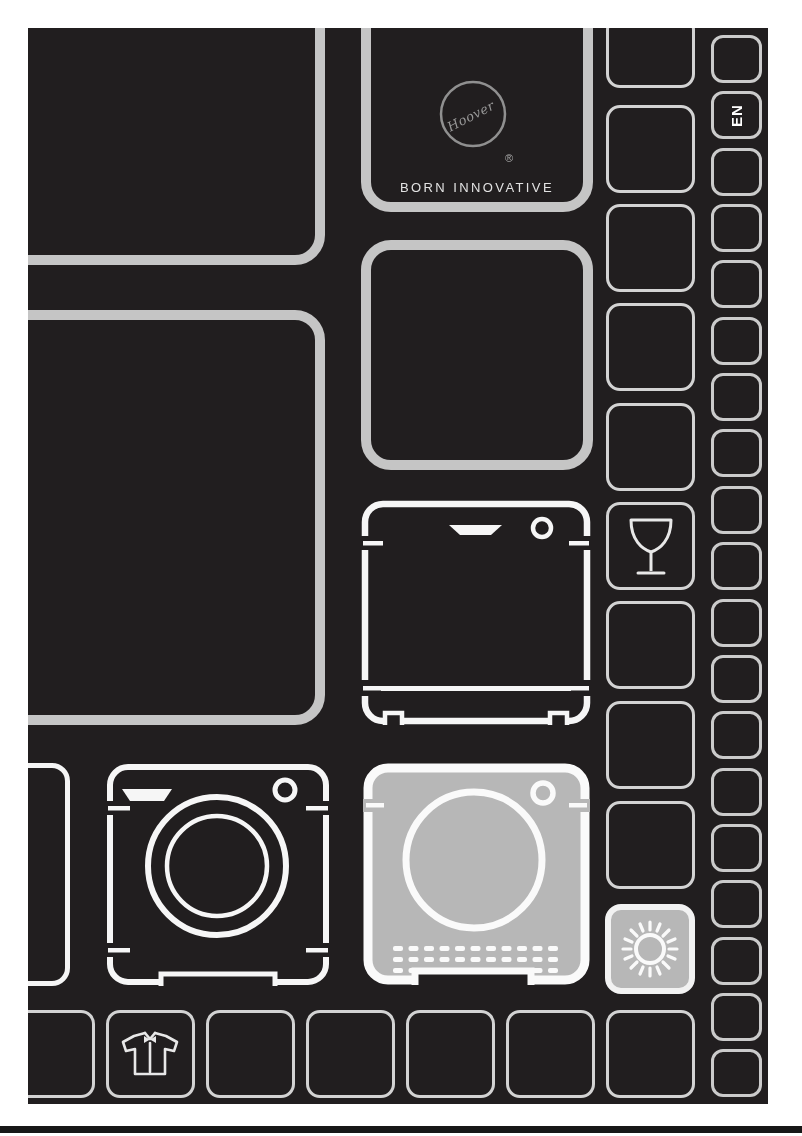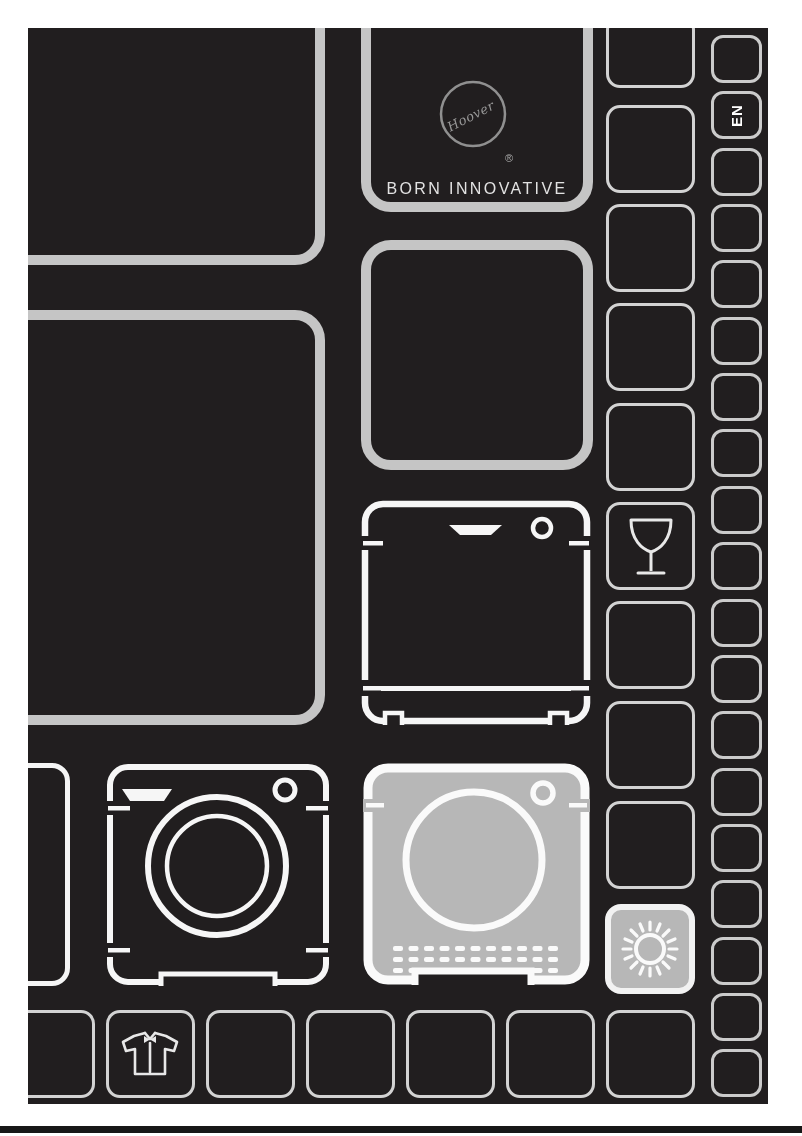--- a/index.html
+++ b/index.html
@@ -18,21 +18,21 @@
            border:3px solid #cbcbcb;border-radius:12px;
            display:flex;align-items:center;justify-content:center;}
   
   .appliance-partial{position:absolute;box-sizing:border-box;border:5px solid #f5f5f5;border-radius:18px;}
   .tile-sun{position:absolute;box-sizing:border-box;left:577px;top:876px;width:90px;height:90px;
             background:#b7b7b7;border:6px solid #f2f2f2;border-radius:16px;
             display:flex;align-items:center;justify-content:center;}
   .svg-abs{position:absolute;display:block;}
   .hoover-inner{position:absolute;left:0;right:0;top:86px;display:flex;
                 flex-direction:column;align-items:center;}
-  .tagline{margin-top:14px;color:#e2e2e2;font-size:16px;letter-spacing:2.4px;white-space:nowrap;}
+  .tagline{margin-top:14px;color:#e2e2e2;font-size:13px;letter-spacing:2.4px;white-space:nowrap;}
   .en-label{display:block;transform:rotate(-90deg);color:#ffffff;font-weight:bold;
             font-size:15px;letter-spacing:1px;}
   .page-edge{position:absolute;left:0;top:1126px;width:802px;height:7px;background:#171717;}
 </style>
 </head>
 <body>
 
 <div class="page">
   <div class="cover">
 

